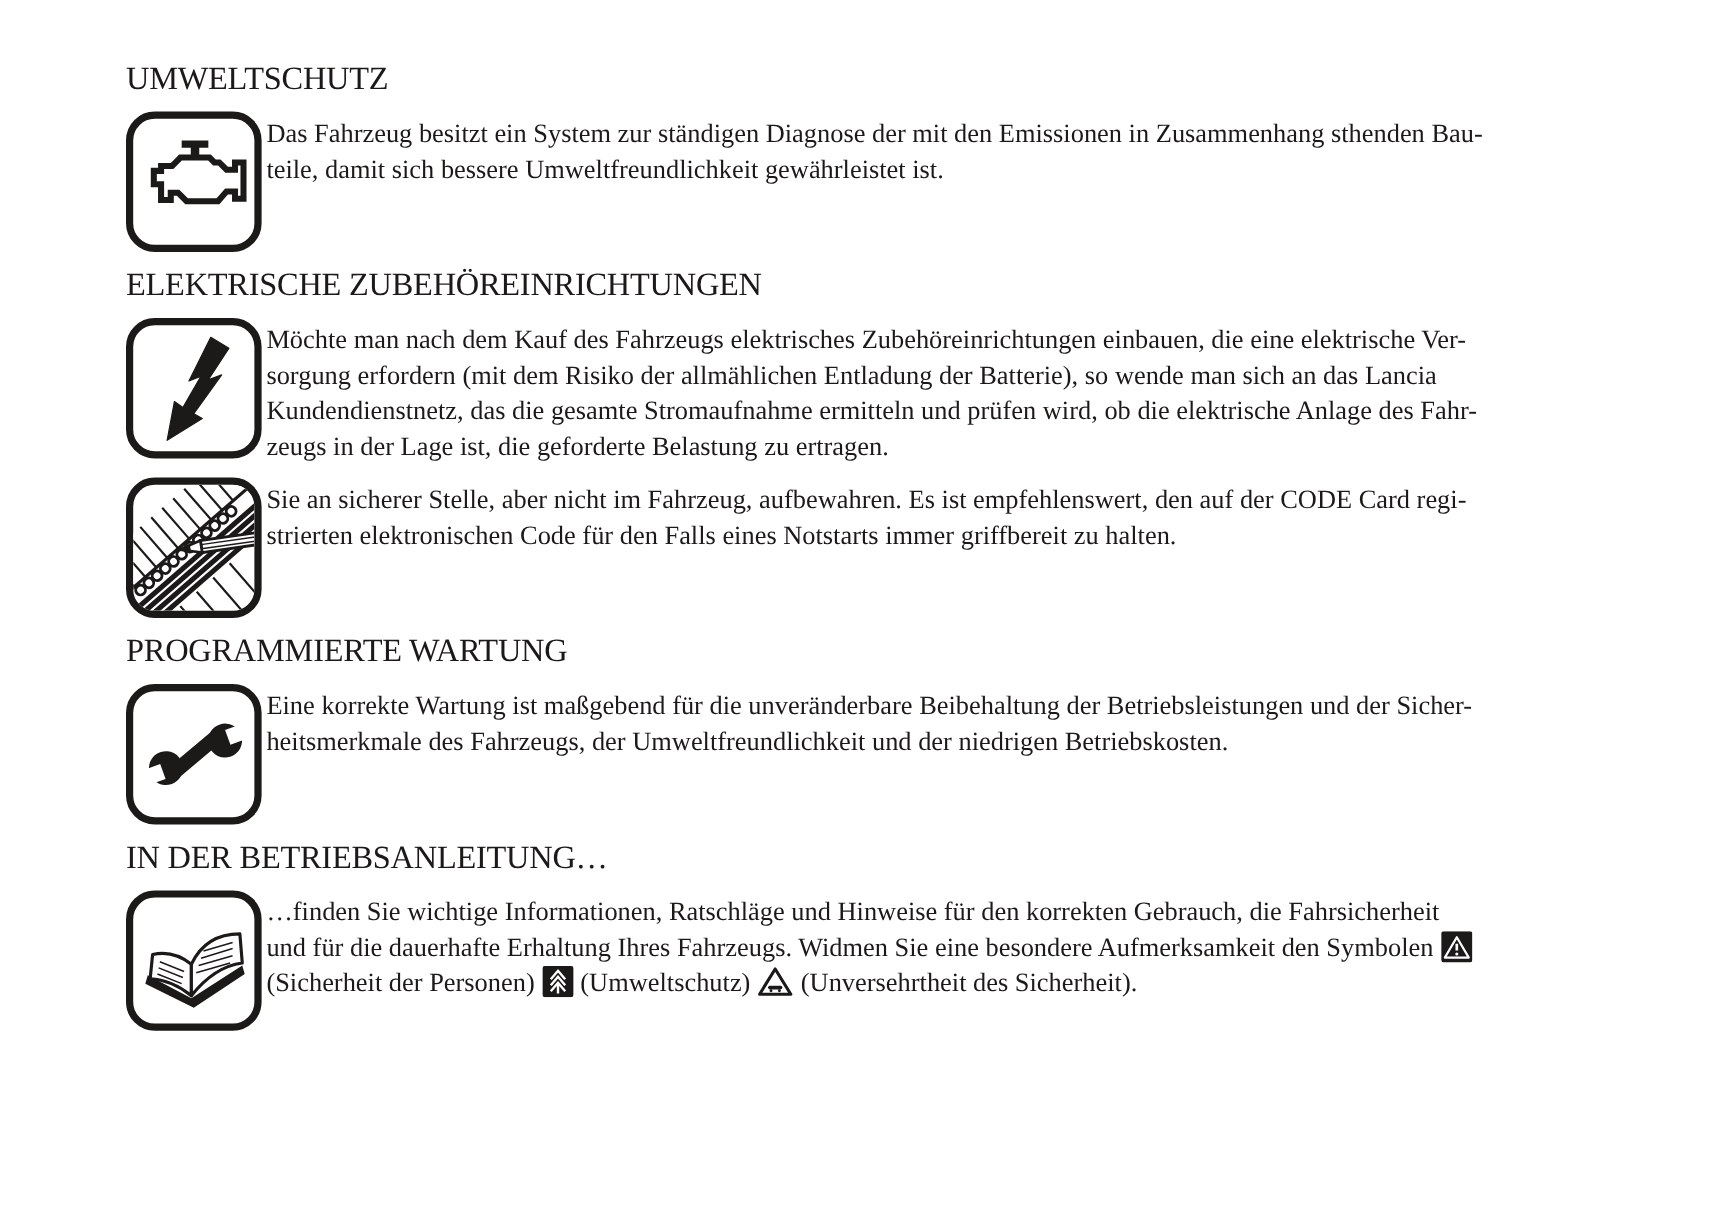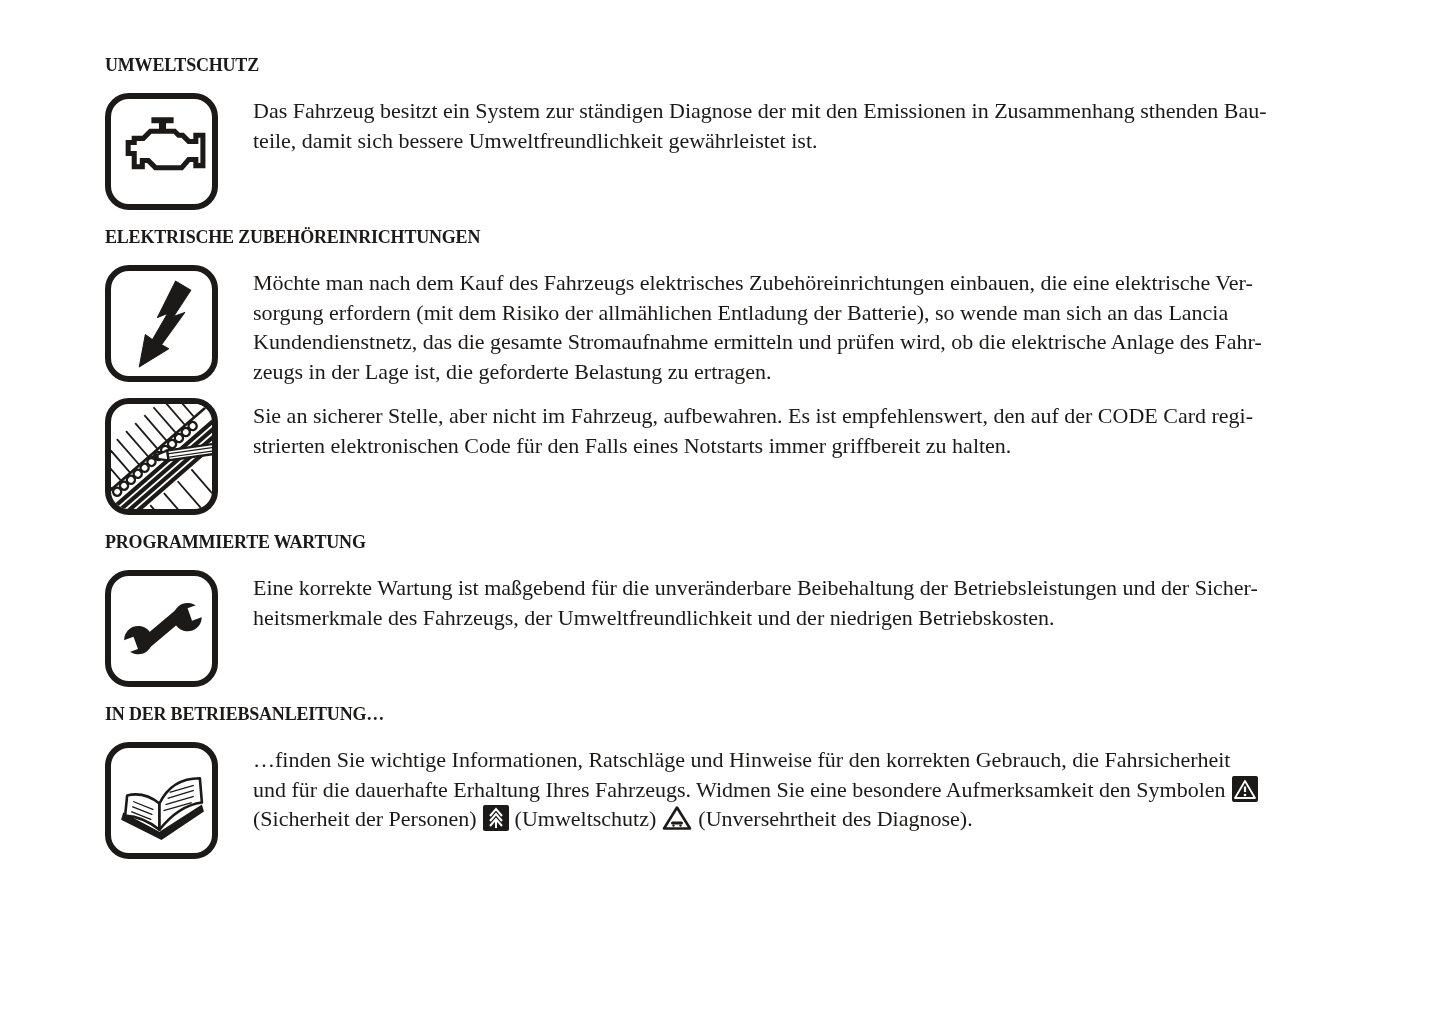--- a/index.html
+++ b/index.html
@@ -5,24 +5,24 @@
   html,body{margin:0;padding:0;background:#ffffff;}
   body{
     width:1445px;height:1019px;overflow:hidden;
     font-family:"Liberation Serif", serif;
     color:#1c1a19;
     -webkit-font-smoothing:antialiased;
   }
   .page{padding:50px 30px 0 105px;}
   .sec h2{
     margin:0 0 13px 0;
-    font-size:18px;line-height:30px;font-weight:bold;
+    font-size:27px;line-height:30px;font-weight:normal;
     letter-spacing:-0.2px;white-space:nowrap;
   }
-  .row{display:flex;gap:35px;margin-bottom:12px;align-items:flex-start;}
+  .row{display:flex;gap:4px;margin-bottom:12px;align-items:flex-start;}
   .icon-box{
     flex:none;width:113px;height:117px;box-sizing:border-box;
     border:6px solid #1c1a19;border-radius:24px;
     background:#fff;overflow:hidden;position:relative;
   }
   .icon-box svg{display:block;width:100%;height:100%;overflow:hidden;}
   .para{
     margin:0;padding-top:3px;
     font-size:22px;line-height:29.5px;white-space:nowrap;
   }
@@ -187,18 +187,18 @@
                 <path d="M7 11 L13 4 L19 11"></path>
                 <path d="M7 16 L13 9 L19 16"></path>
                 <path d="M7 21 L13 14 L19 21"></path>
                 <path d="M13 15 V23"></path>
               </g>
             </svg></span><span>(Umweltschutz)</span><span class="inline-sym"><svg width="30" height="26" viewBox="0 0 30 26">
               <path d="M15 2.5 L28 23.5 H2 Z" fill="none" stroke="#1c1a19" stroke-width="2.6" stroke-linejoin="round"></path>
               <rect x="9" y="16.5" width="12" height="3" rx="1.5" fill="#1c1a19"></rect>
               <circle cx="11.5" cy="20.6" r="1.2" fill="#1c1a19"></circle>
               <circle cx="18.5" cy="20.6" r="1.2" fill="#1c1a19"></circle>
-            </svg></span><span>(Unversehrtheit des Diagnose).</span>
+            </svg></span><span>(Unversehrtheit des Sicherheit).</span>
       </p>
     </div>
   </section>
 
 </div>
 
 </body></html>

